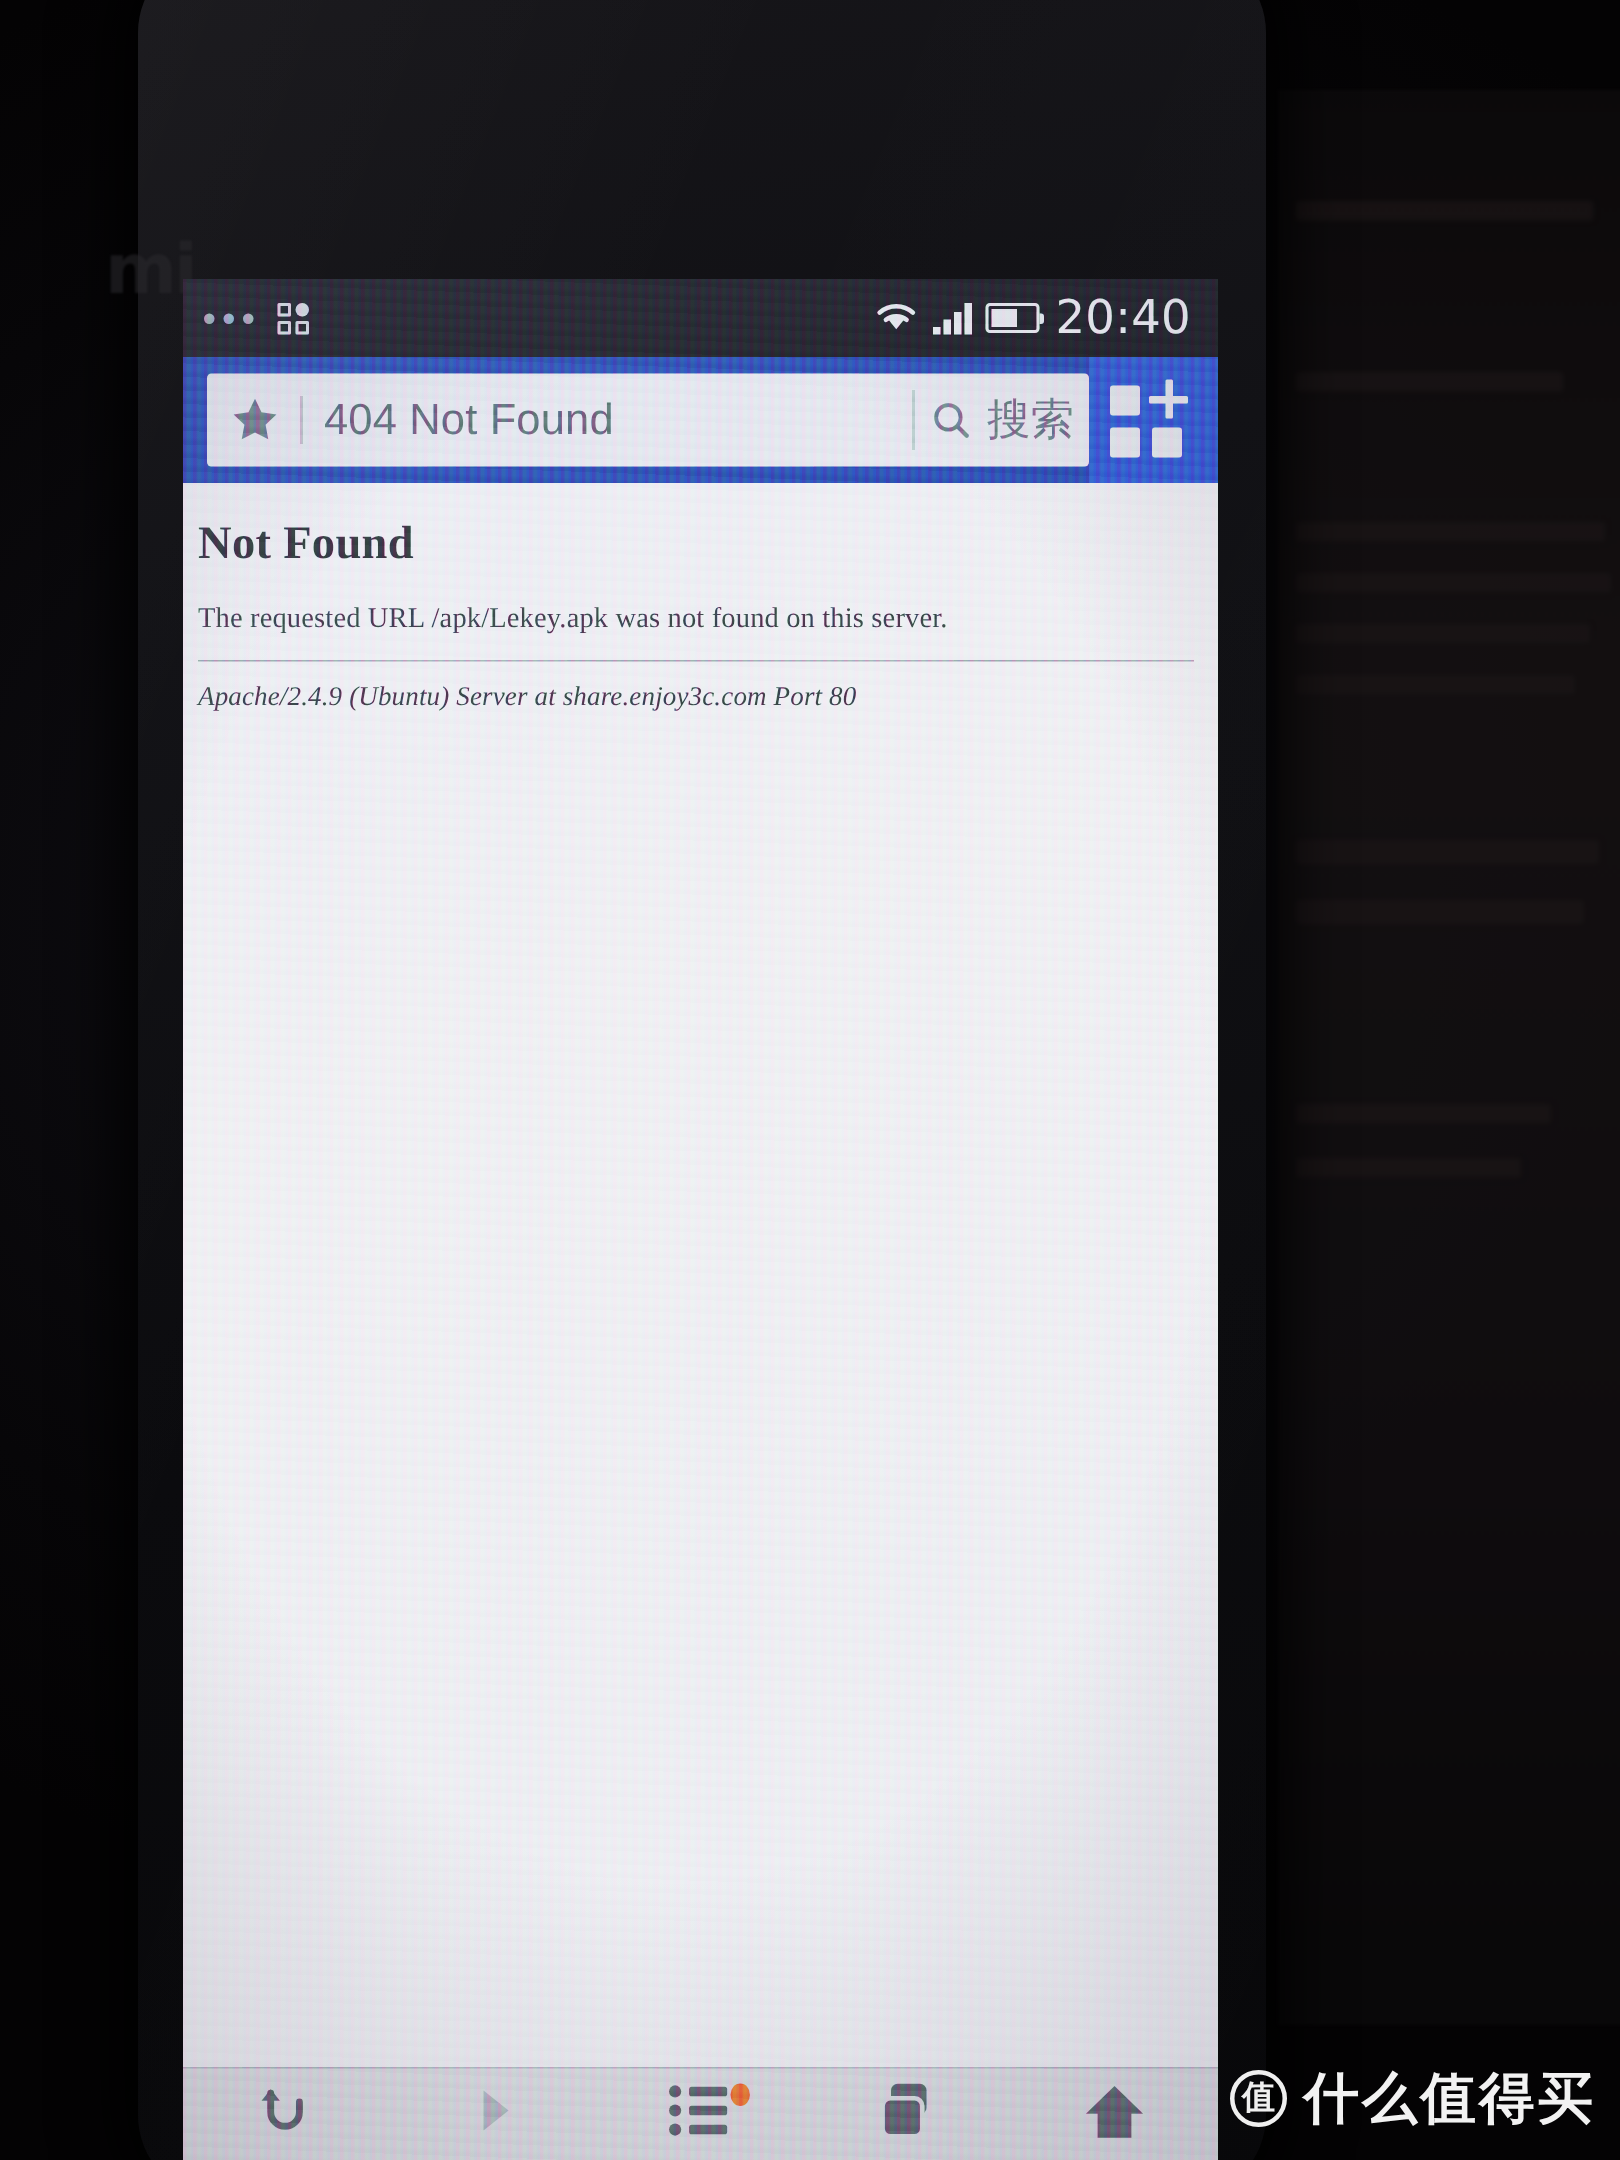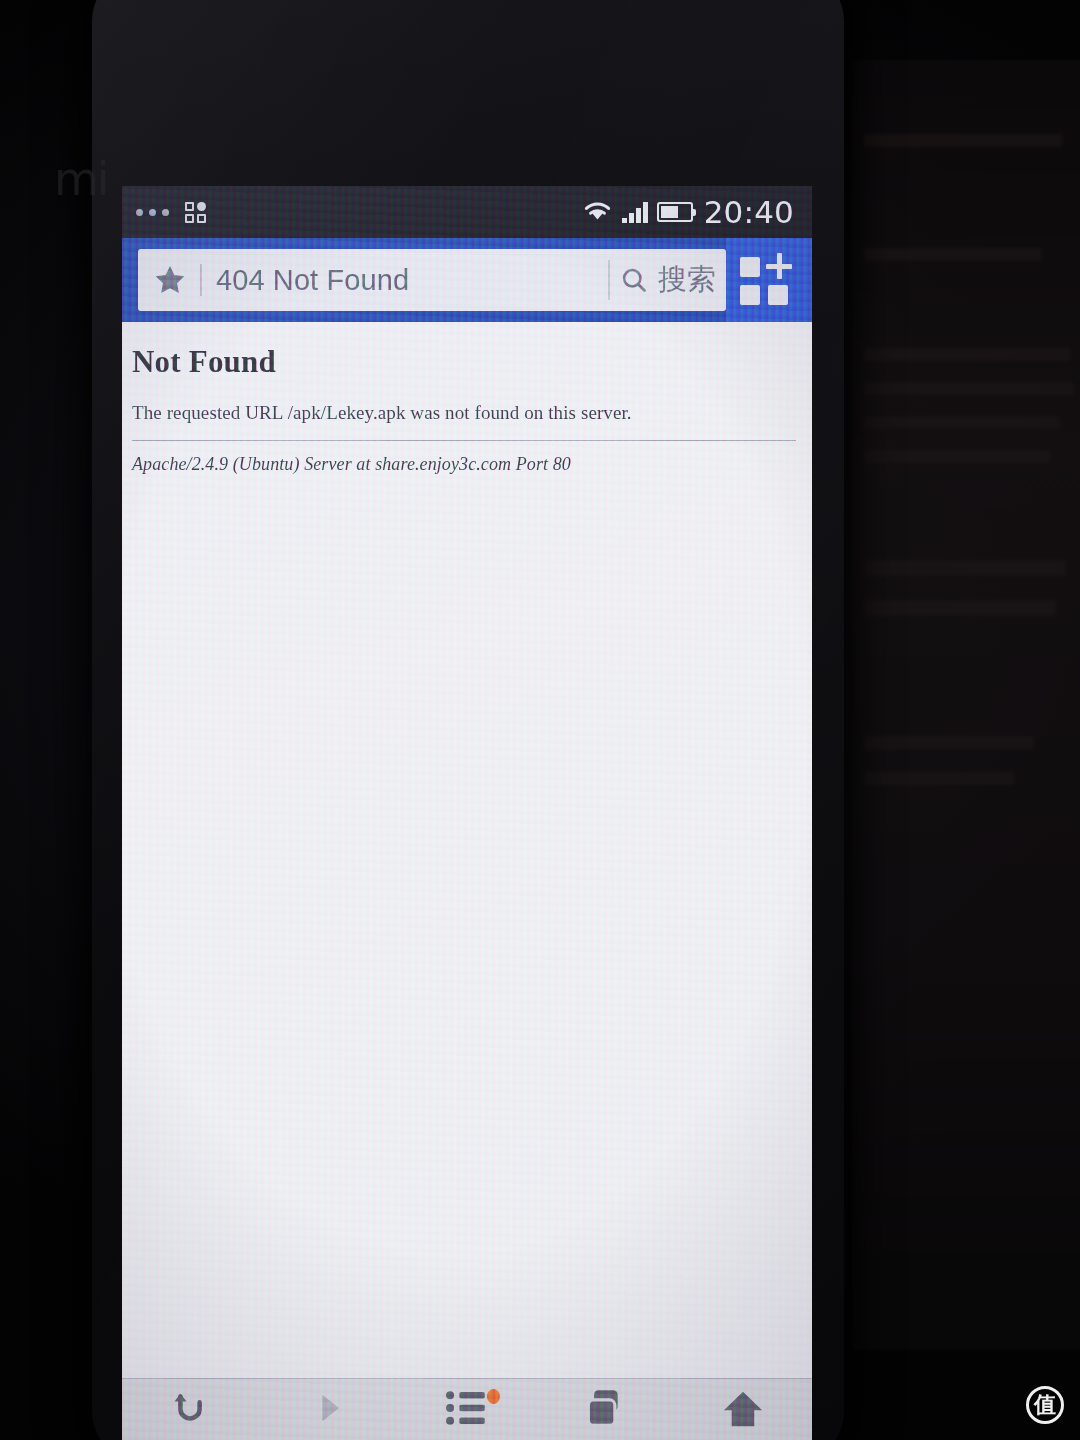--- a/index.html
+++ b/index.html
@@ -52,23 +52,23 @@
   }
   .phone-gloss {
     position: absolute;
     left: 0; top: 0; width: 100%; height: 100%;
     border-radius: 56px;
     background: linear-gradient(112deg, rgba(255,255,255,.028) 0%, rgba(255,255,255,0) 34%, rgba(255,255,255,.012) 70%, rgba(255,255,255,0) 100%);
     pointer-events: none;
   }
   .mi-logo {
     position: absolute;
-    left: 54px; top: 152px;
+    left: 70px; top: 152px;
     font-size: 46px;
-    font-weight: 400;
+    font-weight: 700;
     letter-spacing: -2px;
     color: #2b2a2e;
     opacity: .55;
     filter: blur(.6px);
     font-family: "DejaVu Sans", sans-serif;
   }
 
   
   #screen {
     position: absolute;
@@ -455,15 +455,16 @@
       </div>
     </div>
 
     <div class="tint"></div>
     <div class="moire"></div>
     <div class="vignette"></div>
   </div>
 
   <div class="watermark">
     <span class="wm-logo">值</span>
+    <span class="wm-text">什么值得买</span>
   </div>
 
 </div>
 
 </body></html>

